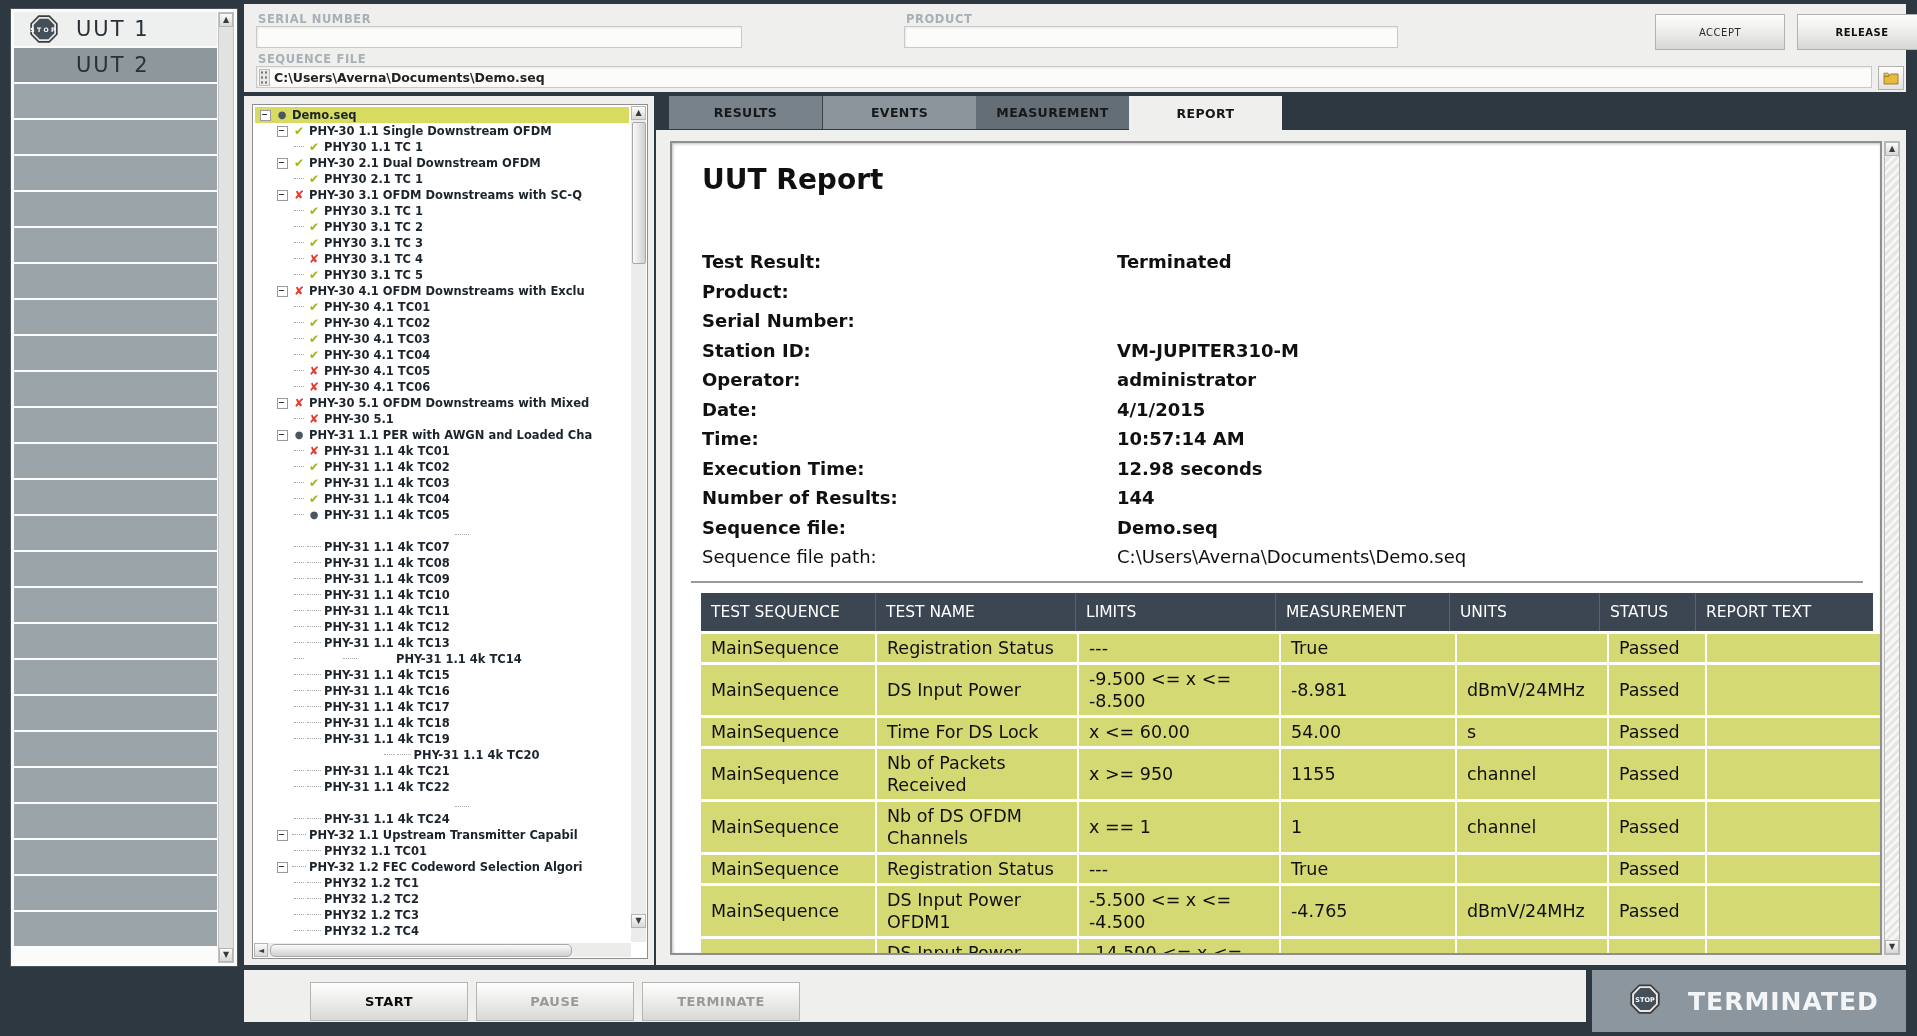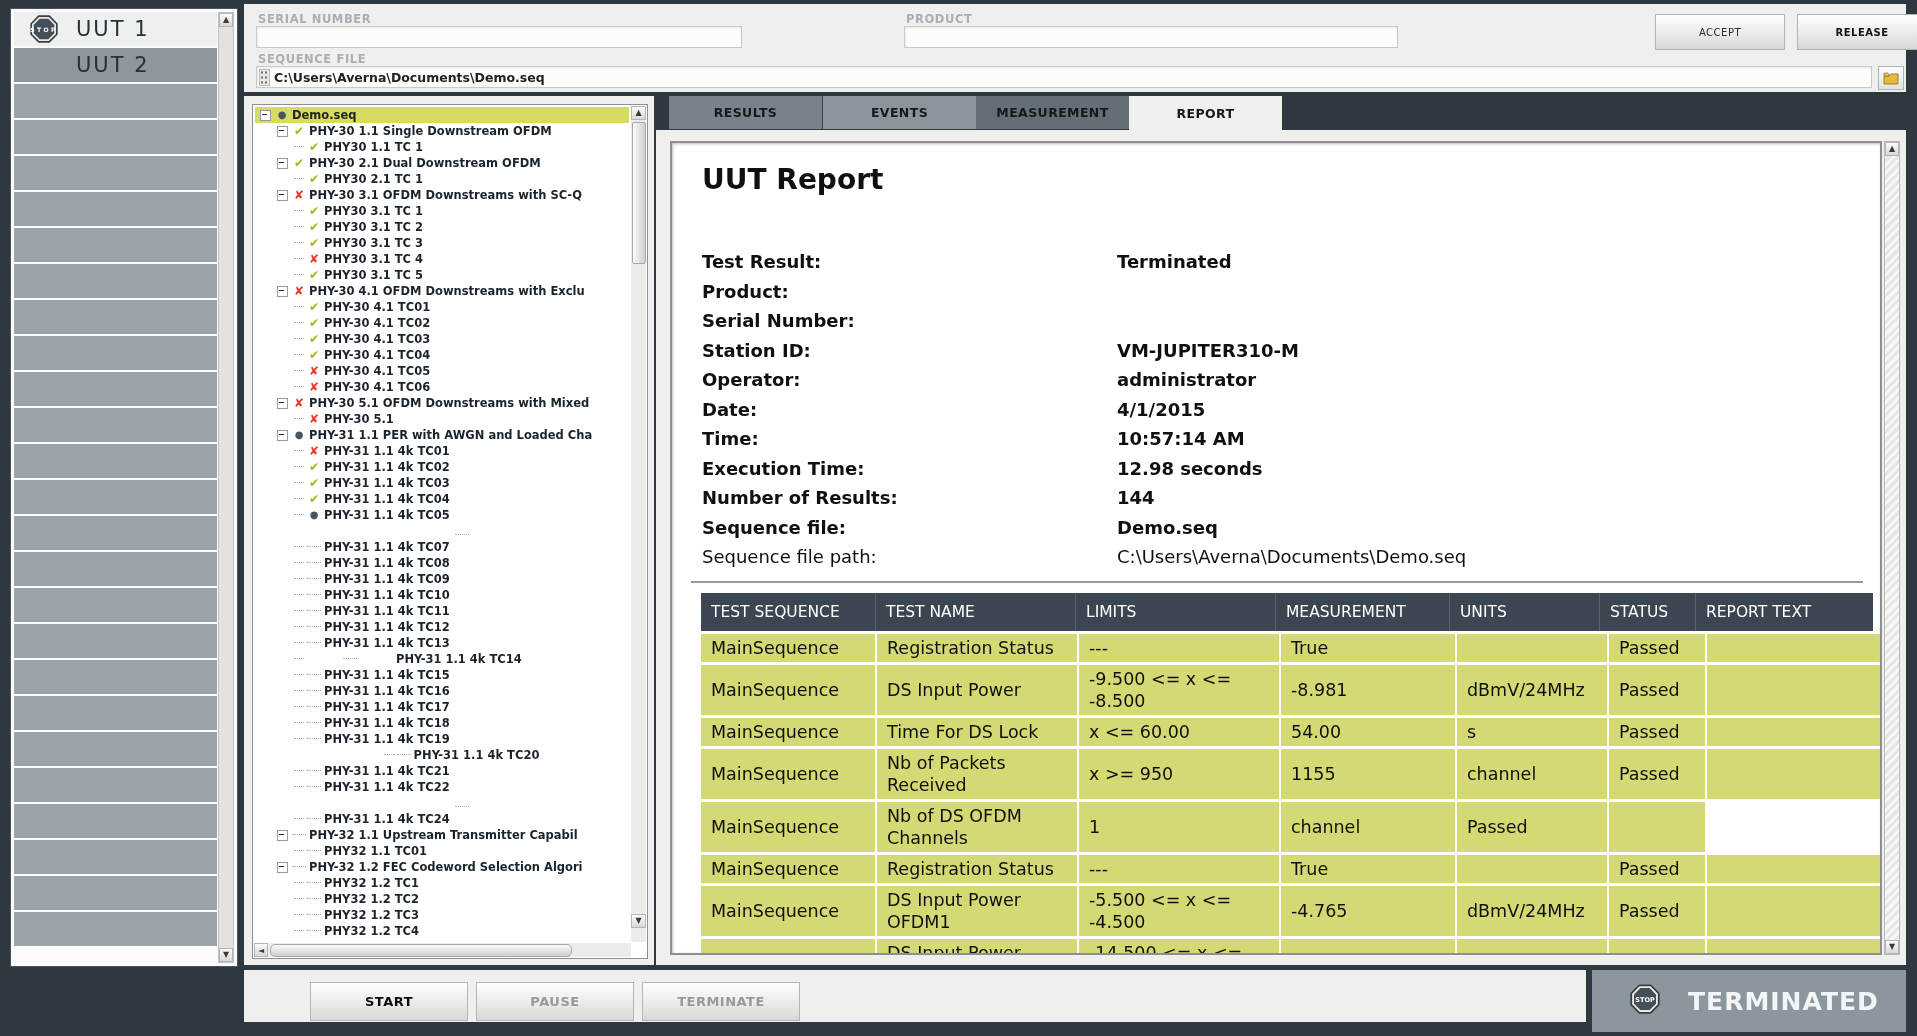--- a/index.html
+++ b/index.html
@@ -552,20 +552,21 @@
               <div class="tc">Nb of Packets Received</div>
               <div class="tc">x &gt;= 950</div>
               <div class="tc">1155</div>
               <div class="tc">channel</div>
               <div class="tc">Passed</div>
               <div class="tc"></div>
             </div>
             <div class="tbl-row">
               <div class="tc">MainSequence</div>
               <div class="tc">Nb of DS OFDM Channels</div>
+              <div class="tc">x == 1</div>
               <div class="tc">1</div>
               <div class="tc">channel</div>
               <div class="tc">Passed</div>
               <div class="tc"></div>
             </div>
             <div class="tbl-row">
               <div class="tc">MainSequence</div>
               <div class="tc">Registration Status</div>
               <div class="tc">---</div>
               <div class="tc">True</div>

